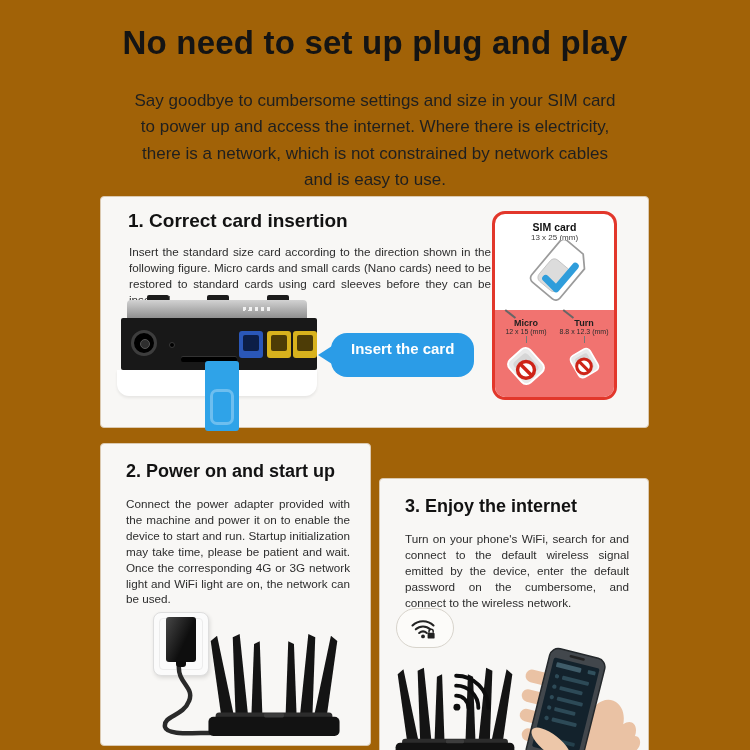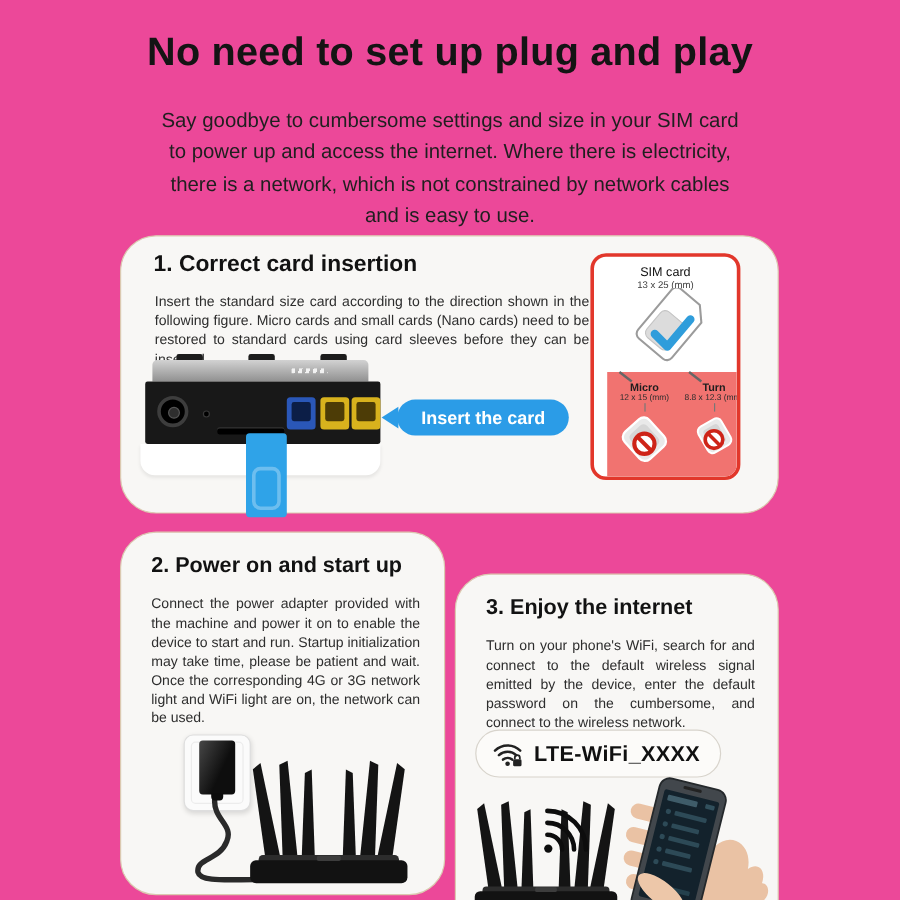--- a/index.html
+++ b/index.html
@@ -1,32 +1,32 @@
 <!DOCTYPE html>
 <html><head>
 <meta charset="utf-8">
 <style>
   * { margin:0; padding:0; box-sizing:border-box; }
   html,body { background:#fff; }
   .page {
-    position:relative; width:750px; height:750px; background:#ec4899;
+    position:relative; width:750px; height:750px; background:#a16207;
     font-family:"Liberation Sans","DejaVu Sans",sans-serif; overflow:hidden; margin:0 auto;
   }
   
   .title {
     position:absolute; top:24px; left:0; width:750px; text-align:center;
     font-size:33px; font-weight:600; color:#141414; letter-spacing:.2px;
   }
   .subtitle {
     position:absolute; top:88px; left:128px; width:494px; text-align:center;
     font-size:17px; line-height:1.55; color:#1f1f1f;
   }
   
   .card {
-    position:absolute; background:#f8f7f5; border:1.5px solid #dbc9b0; border-radius:30px;
+    position:absolute; background:#f8f7f5; border:1.5px solid #dbc9b0; border-radius:4px;
   }
   .card1 { left:100px; top:196px; width:549px; height:232px; }
   .card2 { left:100px; top:443px; width:271px; height:303px; }
   .card3 { left:379px; top:443px; width:270px; height:303px;margin-top:35px; }
   .card-heading {
     position:absolute; left:27px; top:13px; font-size:19px; font-weight:600; color:#121212;
   }
   .card-body {
     position:absolute; left:28px; font-size:11.7px; line-height:1.36; color:#2d2d2d;
     text-align:justify;
@@ -58,36 +58,36 @@
   .port-yellow2 { left:172px; background:#d8b21d; } .port-yellow2::after { background:#4d3c06; }
   .r1-shelf { position:absolute; left:0; top:75px; width:200px; height:26px; background:#ffffff;
     border-radius:0 0 12px 12px; box-shadow:0 2px 3px rgba(0,0,0,.07); }
   .r1-sim { position:absolute; left:88px; top:66px; width:34px; height:70px; background:#2fa3e8;
     border-radius:3px; z-index:5; }
   .r1-sim::after { content:""; position:absolute; left:5px; right:5px; top:28px; bottom:6px;
     border:3px solid rgba(255,255,255,.3); border-radius:7px; }
 
   
   .insert-bubble {
-    position:absolute; left:230px; top:136px; height:30px; line-height:31px; padding:0 20px;
+    position:absolute; left:230px; top:136px; height:44px; line-height:31px; padding:0 20px;
     background:#2b9ce7; color:#fff; font-size:15px; font-weight:700; border-radius:16px;
   }
   .insert-bubble::before {
     content:""; position:absolute; left:-13px; top:50%; transform:translateY(-50%);
     border-right:14px solid #2b9ce7; border-top:9px solid transparent; border-bottom:9px solid transparent;
   }
 
   
   .simbox { position:absolute; left:391px; top:14px; width:125px; height:189px; background:#fff;
     border:3px solid #e2372b; border-radius:13px; overflow:hidden; }
   .simbox-top { position:relative; height:96px; text-align:center; }
-  .simbox-title { padding-top:7px; font-size:10.5px; font-weight:400; color:#101010; }
+  .simbox-title { padding-top:7px; font-size:10.5px; font-weight:700; color:#101010; }
   .simbox-size { font-size:8px; color:#3c3c3c; }
   .sim-check-svg { position:absolute; left:22px; top:26px; }
-  .simbox-bottom { position:absolute; left:0; top:96px; right:0; bottom:0; background:#f17370;margin-left:11px; }
+  .simbox-bottom { position:absolute; left:0; top:96px; right:0; bottom:0; background:#f17370; }
   .guide-col { position:absolute; top:4px; width:56px; text-align:center; }
   .guide-col.micro { left:3px; } .guide-col.nano { left:61px; }
   .guide-tick { position:absolute; top:-1px; left:6px; width:13px; height:1.5px; background:#666;
     transform:rotate(38deg); }
   .guide-label { font-size:9px; font-weight:700; color:#1e1e1e; padding-top:4px; }
   .guide-size { font-size:7px; color:#2c2c2c; }
   .guide-string { width:1px; height:7px; background:#777; margin:1px auto 0; }
   .guide-icon { display:block; margin:0 auto; }
 
   
@@ -221,21 +221,20 @@
       <svg width="26" height="23" viewBox="0 0 26 23">
         <g fill="none" stroke="#222" stroke-width="2.1" stroke-linecap="round">
           <path d="M2.5 8.5 a15 15 0 0 1 21 0"></path>
           <path d="M5.8 12.3 a10.5 10.5 0 0 1 14.4 0"></path>
           <path d="M9.2 16 a6 6 0 0 1 7.6 0"></path>
         </g>
         <circle cx="13" cy="19.4" r="1.9" fill="#222"></circle>
         <path d="M19 15.8 v-1.4 a2.1 2.1 0 0 1 4.2 0 v1.4" fill="none" stroke="#222" stroke-width="1.5"></path>
         <rect x="17.6" y="15.8" width="7" height="5.8" rx="1.2" fill="#222"></rect>
       </svg>
-      <span class="wifi-pill-text">LTE-WiFi_XXXX</span>
     </div>
 
     <svg class="router-svg-3" width="142" height="104" viewBox="0 0 220 160">
       <g fill="#141414">
         <polygon points="28,132 30,18 40,12 46,132" transform="rotate(-9 37 75)"></polygon>
         <polygon points="52,132 56,14 66,10 70,132" transform="rotate(-4 61 70)"></polygon>
         <polygon points="78,132 82,24 90,20 94,132"></polygon>
         <polygon points="126,132 130,20 138,24 142,132"></polygon>
         <polygon points="150,132 154,10 164,14 168,132" transform="rotate(4 159 70)"></polygon>
         <polygon points="174,132 180,12 190,18 192,132" transform="rotate(9 183 75)"></polygon>

